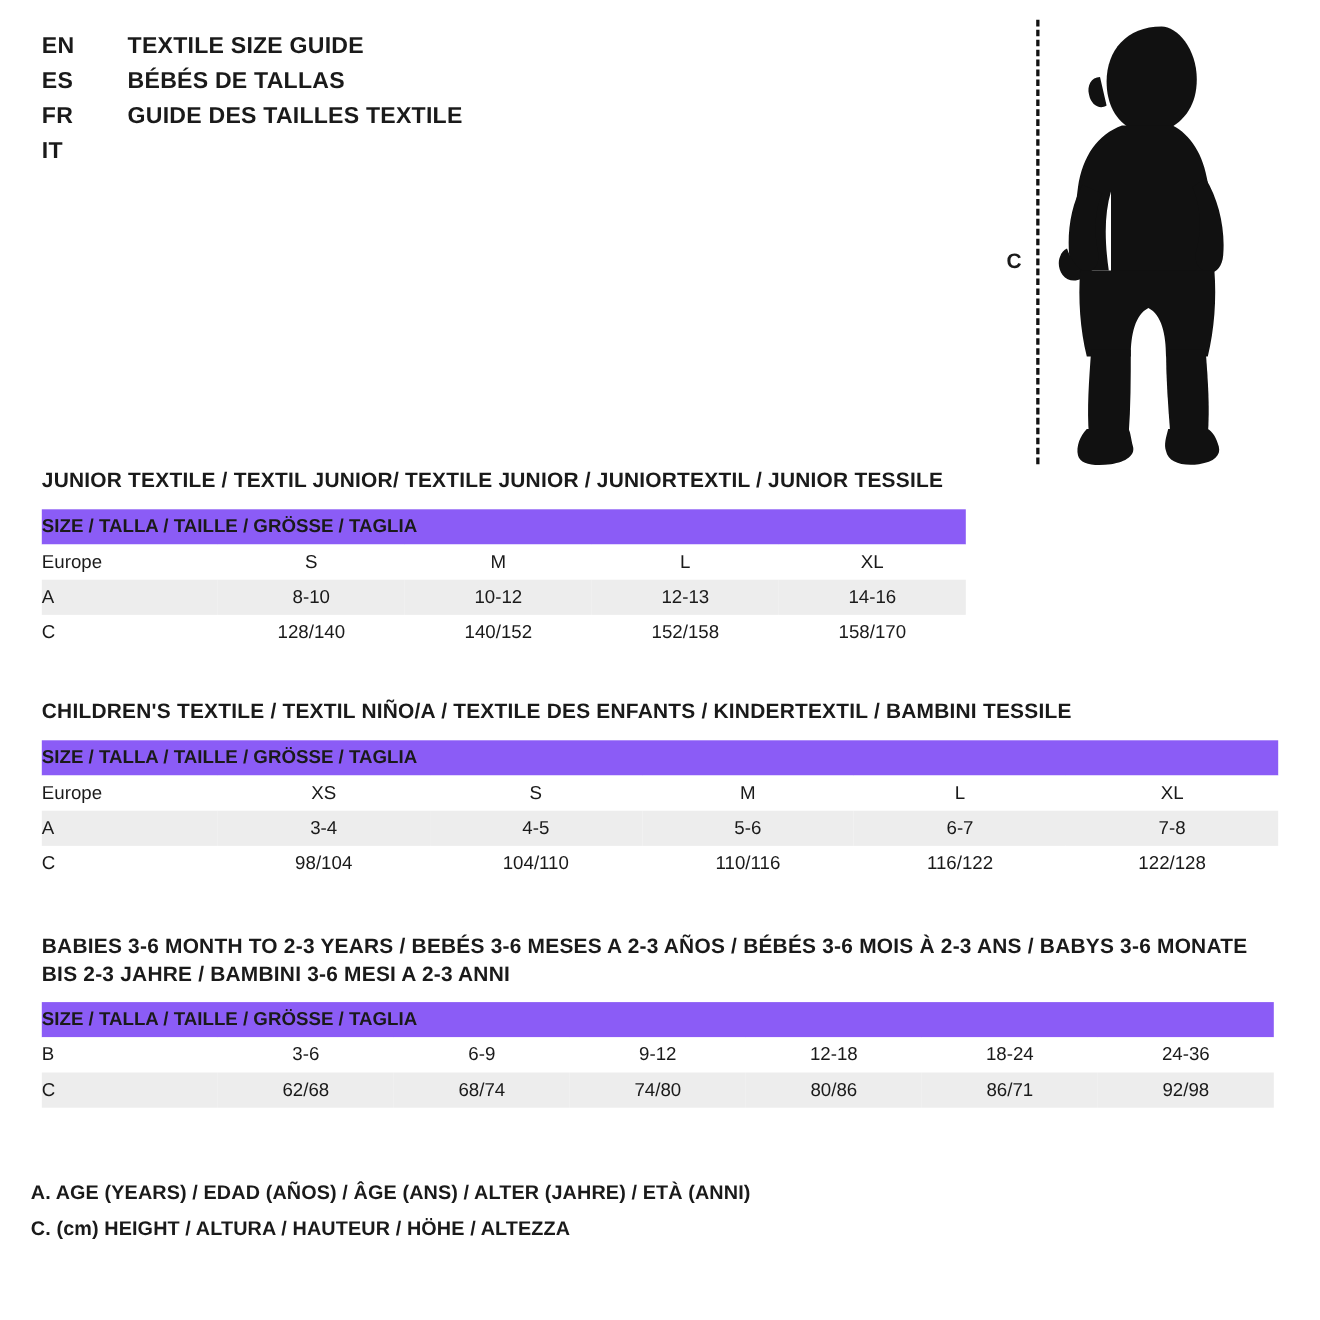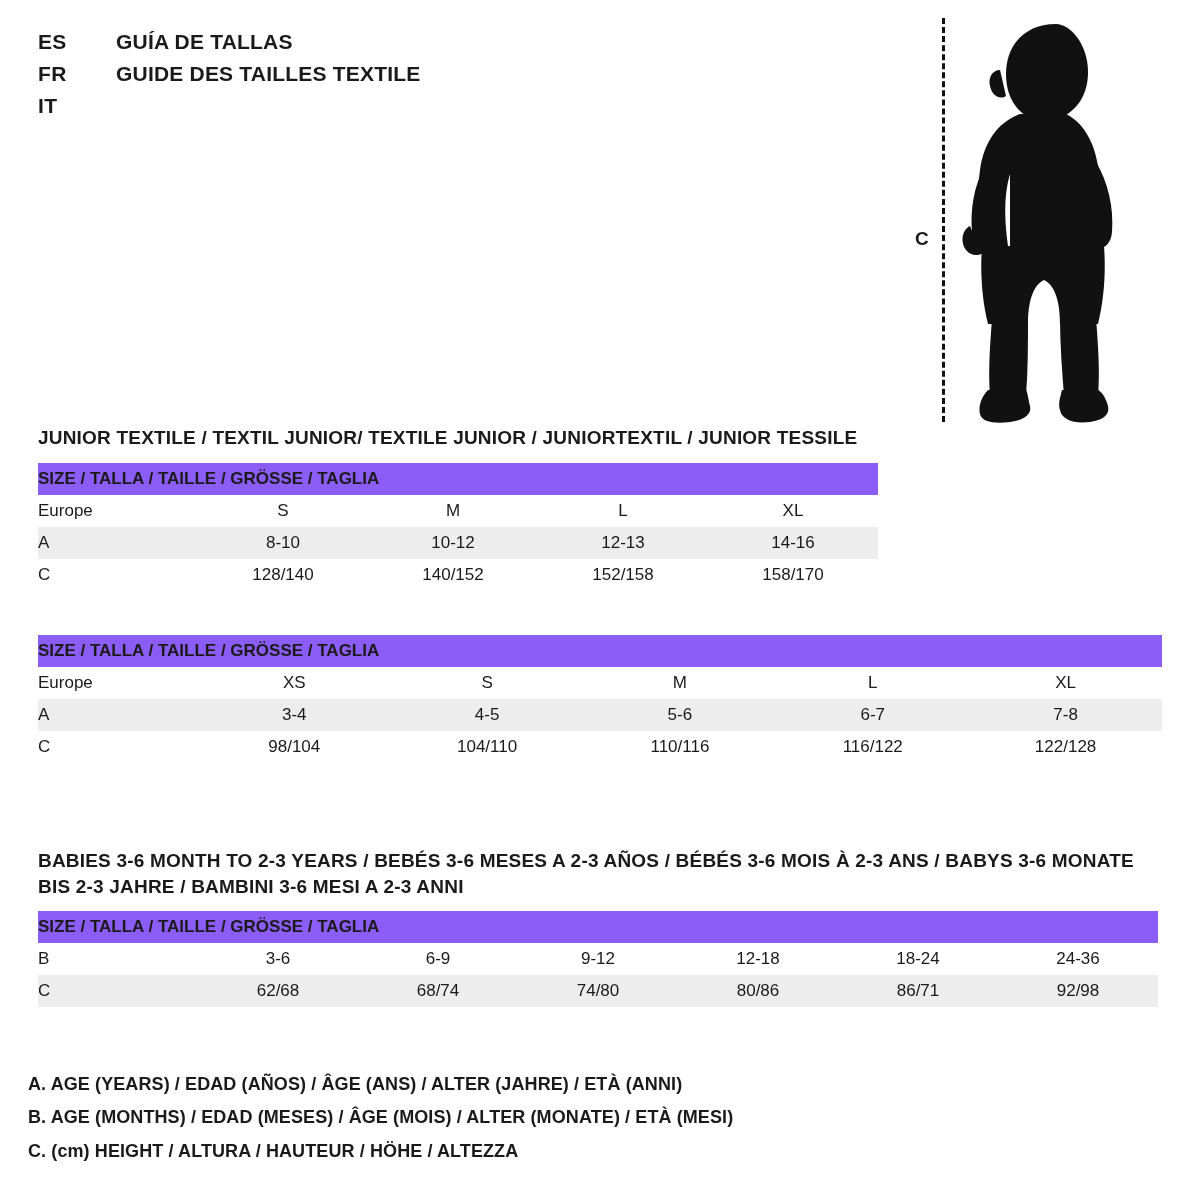--- a/index.html
+++ b/index.html
@@ -116,22 +116,26 @@
     font-weight: bold;
     line-height: 1.85;
     letter-spacing: .1px;
   }
 </style>
 </head>
 <body>
 
 <div class="header">
   <div class="lang-row">
+    <span class="lang-code">EN</span>
+    <span class="lang-text">TEXTILE SIZE GUIDE</span>
+  </div>
+  <div class="lang-row">
     <span class="lang-code">ES</span>
-    <span class="lang-text">GUÍA DE TALLAS</span>
+    <span class="lang-text">BÉBÉS DE TALLAS</span>
   </div>
   <div class="lang-row">
     <span class="lang-code">FR</span>
     <span class="lang-text">GUIDE DES TAILLES TEXTILE</span>
   </div>
   <div class="lang-row">
     <span class="lang-code">IT</span>
   </div>
 </div>
 
@@ -192,20 +196,21 @@
       <td class="cell-val">128/140</td>
       <td class="cell-val">140/152</td>
       <td class="cell-val">152/158</td>
       <td class="cell-val">158/170</td>
     </tr>
   </tbody>
     </table>
 </div>
 
 <div class="section" style="top:635px;">
+  <div class="section-title">CHILDREN'S TEXTILE / TEXTIL NIÑO/A / TEXTILE DES ENFANTS / KINDERTEXTIL / BAMBINI TESSILE</div>
   <table class="size-table">
     <tbody>
         <tr class="band-head">
       <td colspan="6">SIZE / TALLA / TAILLE / GRÖSSE / TAGLIA</td>
     </tr>
     <tr class="row-light">
       <td class="cell-label" style="width:160px">Europe</td>
       <td class="cell-val" style="width:193px">XS</td>
       <td class="cell-val" style="width:193px">S</td>
       <td class="cell-val" style="width:193px">M</td>
@@ -256,15 +261,14 @@
       <td class="cell-val">80/86</td>
       <td class="cell-val">86/71</td>
       <td class="cell-val">92/98</td>
     </tr>
   </tbody>
     </table>
 </div>
 
 <div class="legend">
   <div>A. AGE (YEARS) / EDAD (AÑOS) / ÂGE (ANS) / ALTER (JAHRE) / ETÀ (ANNI)</div>
-  <div>B. AGE (MONTHS) / EDAD (MESES) / ÂGE (MOIS) / ALTER (MONATE) / ETÀ (MESI)</div>
   <div>C. (cm) HEIGHT / ALTURA / HAUTEUR / HÖHE / ALTEZZA</div>
 </div>
 
 </body></html>

